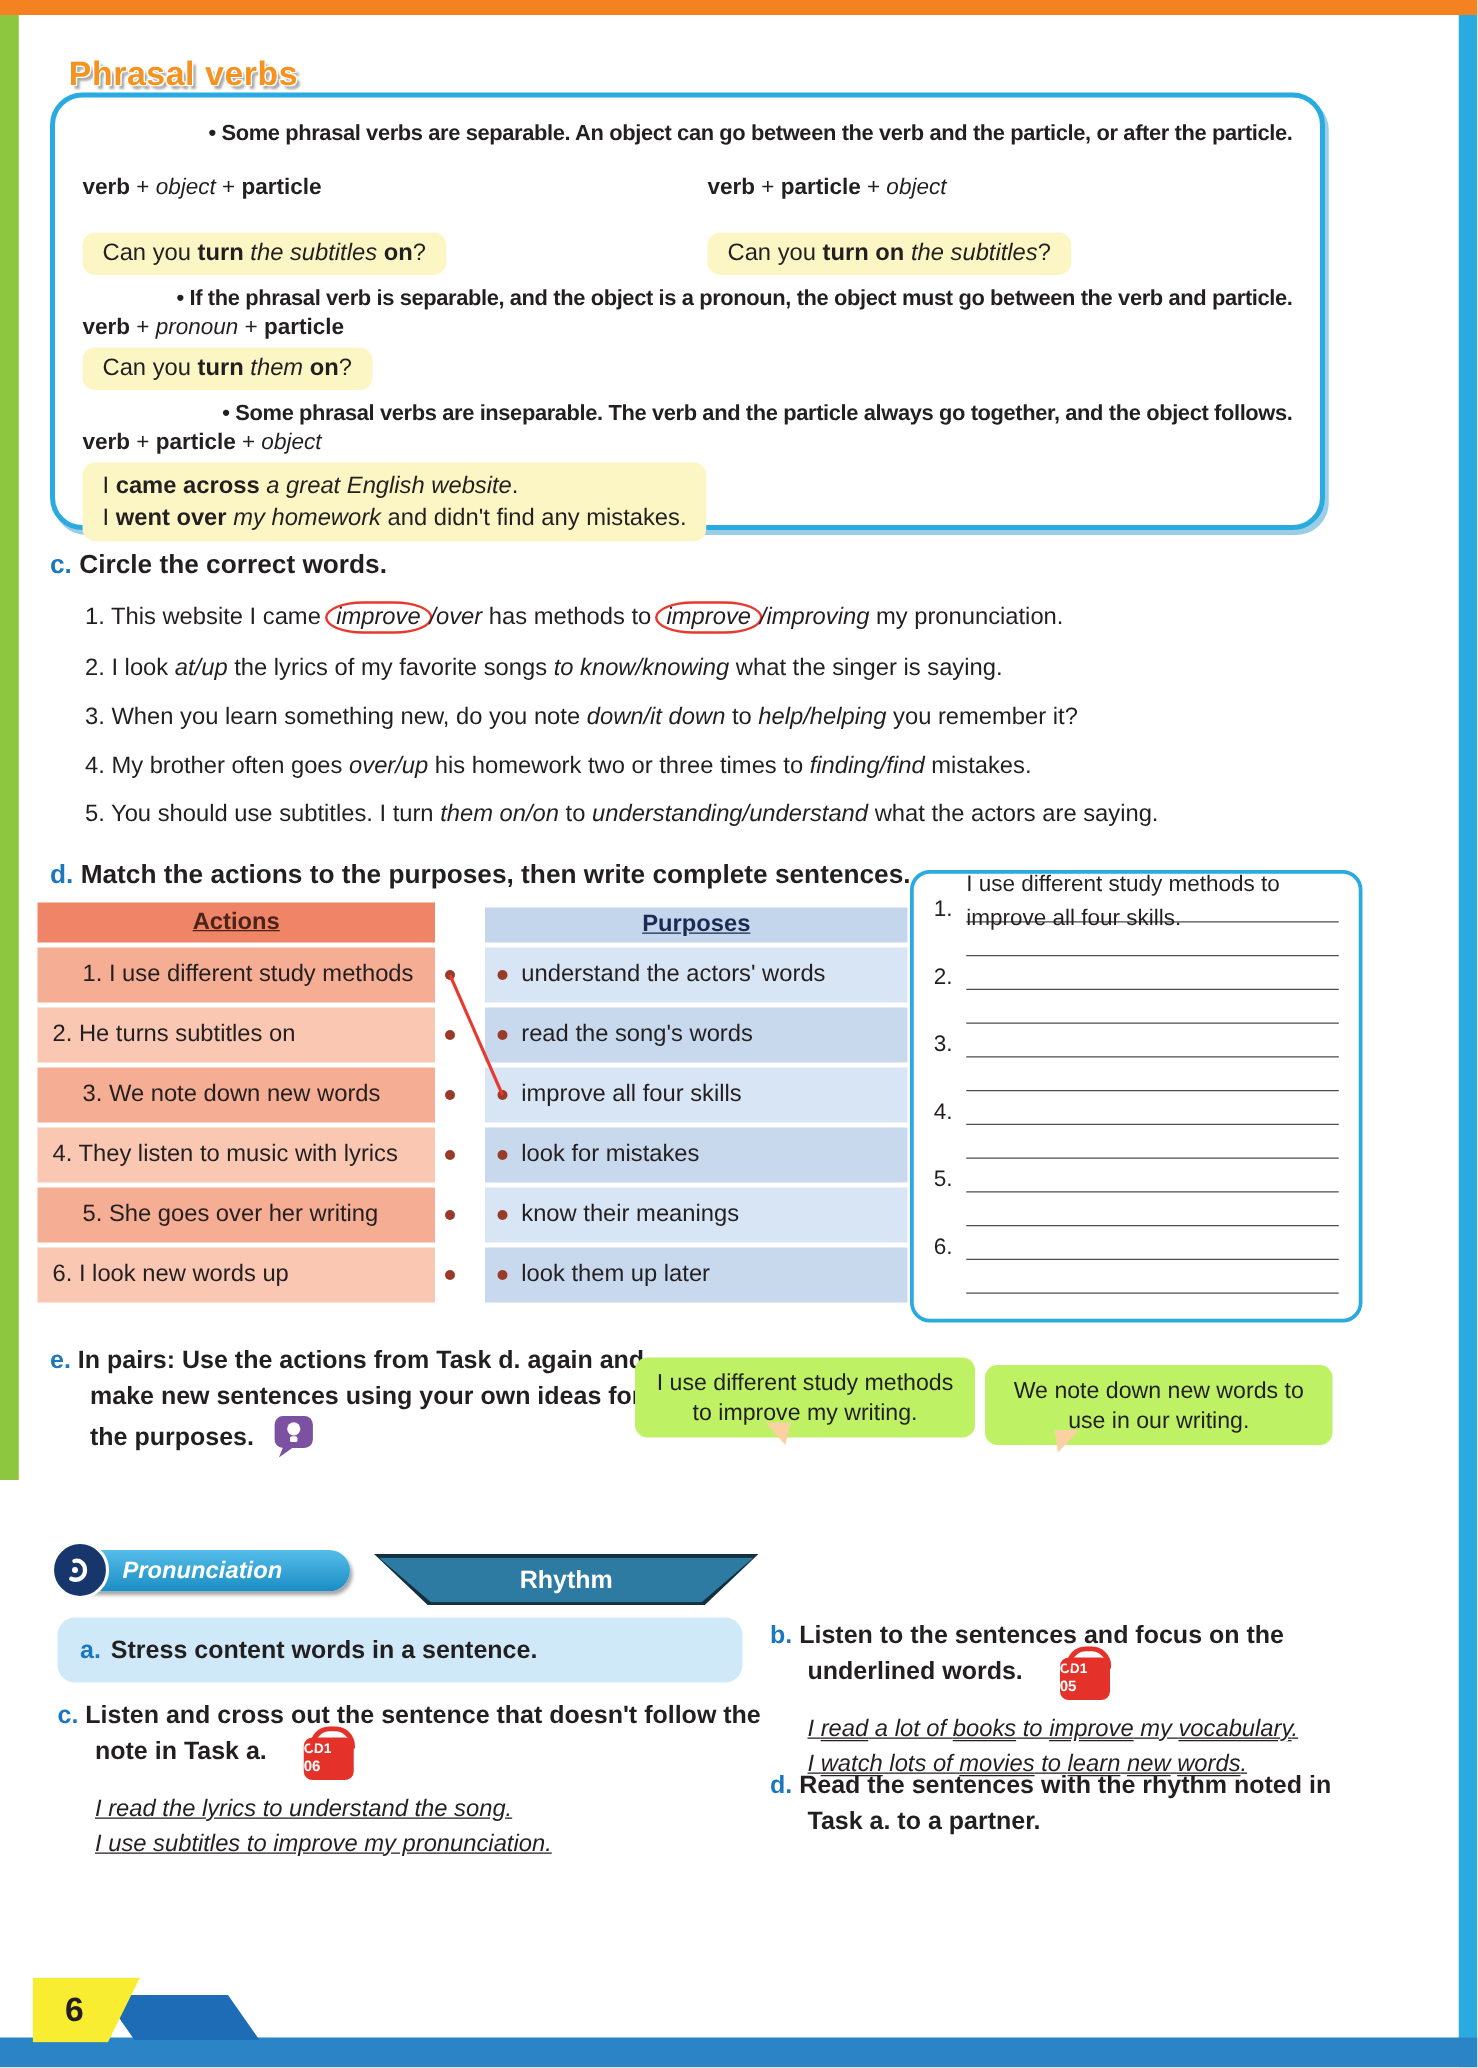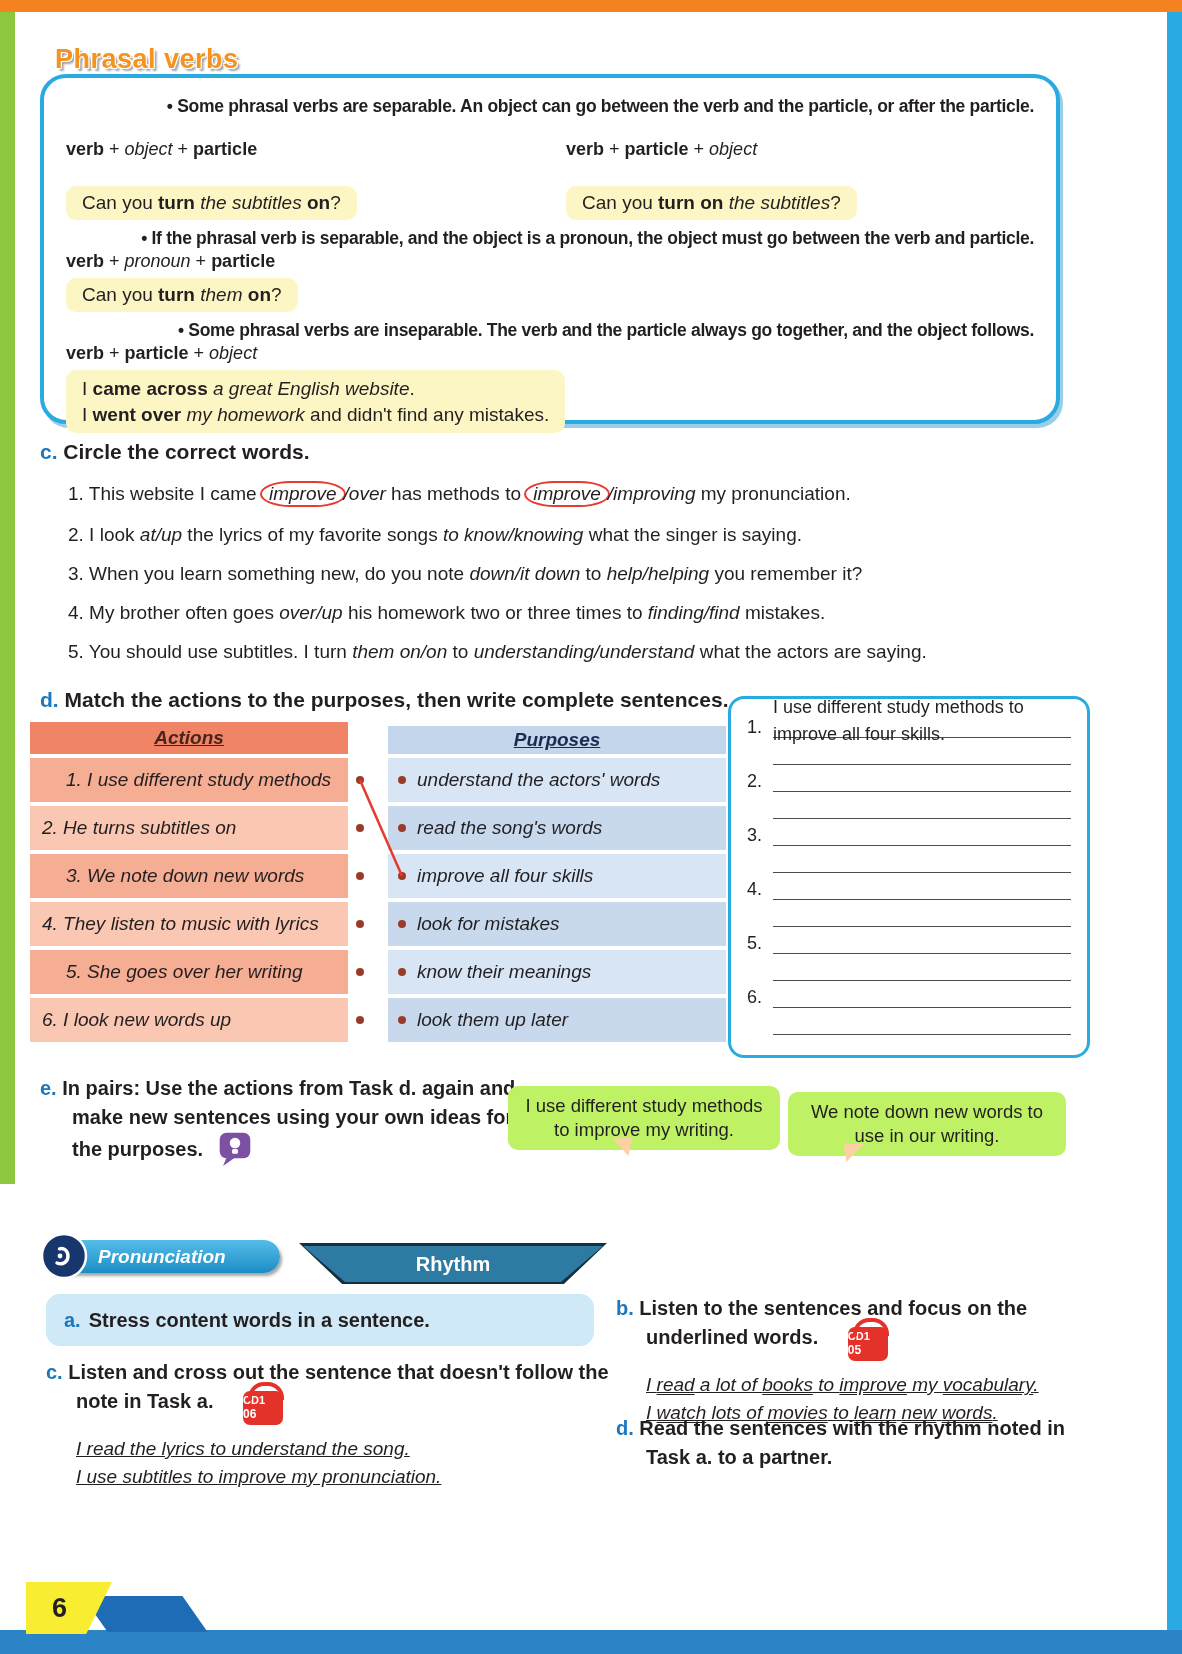--- a/index.html
+++ b/index.html
@@ -34,21 +34,21 @@
   .task-title { font-size: 21px; font-weight: bold; }
   .sec-label { color: #1b78be; font-weight: bold; }
 
   
   .task-c { position: absolute; left: 40px; top: 440px; width: 1050px; }
   .c-item { font-size: 19px; margin: 17px 0 0 28px; white-space: nowrap; }
   .circ { display: inline-block; border: 2.5px solid #e8392f; border-radius: 50% / 70%; padding: 0 7px; margin: 0 -2px; }
 
   
   .task-d-title { position: absolute; left: 40px; top: 688px; }
-  .match { position: absolute; left: 30px; top: 722px; width: 700px; height: 345px; font-style: italic; }
+  .match { position: absolute; left: 30px; top: 722px; width: 700px; height: 345px; }
   .col-actions { position: absolute; left: 0; top: 0; width: 318px; }
   .a-header { background: #ef8466; height: 32px; display: flex; align-items: center; justify-content: center;
               font-size: 19px; font-weight: bold; color: #4a241a; text-decoration: underline; }
   .a-row { position: relative; height: 44px; margin-top: 4px; display: flex; align-items: center; padding-left: 12px; font-size: 19px; }
   .a-row.odd  { background: #f5ad94; padding-left: 36px; }
   .a-row.even { background: #f9c7b2; }
   .dot { width: 8px; height: 8px; border-radius: 50%; background: #9a3b2a; flex: 0 0 8px; }
   .a-dot { position: absolute; right: -16px; top: 50%; transform: translateY(-50%); }
   .col-purposes { position: absolute; left: 358px; top: 4px; width: 338px; }
   .p-header { background: #c3d6ec; height: 28px; display: flex; align-items: center; justify-content: center;

